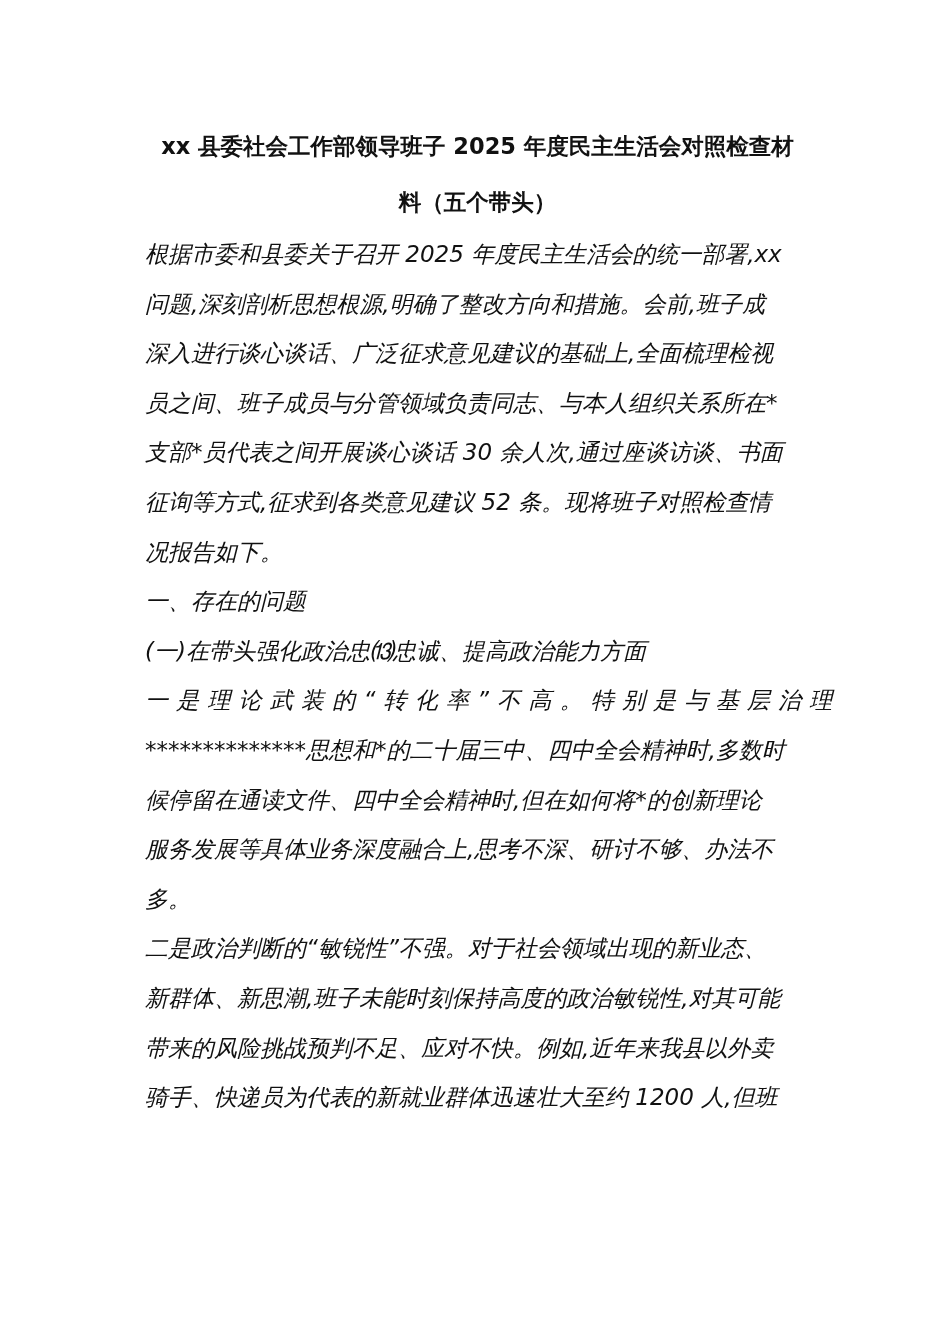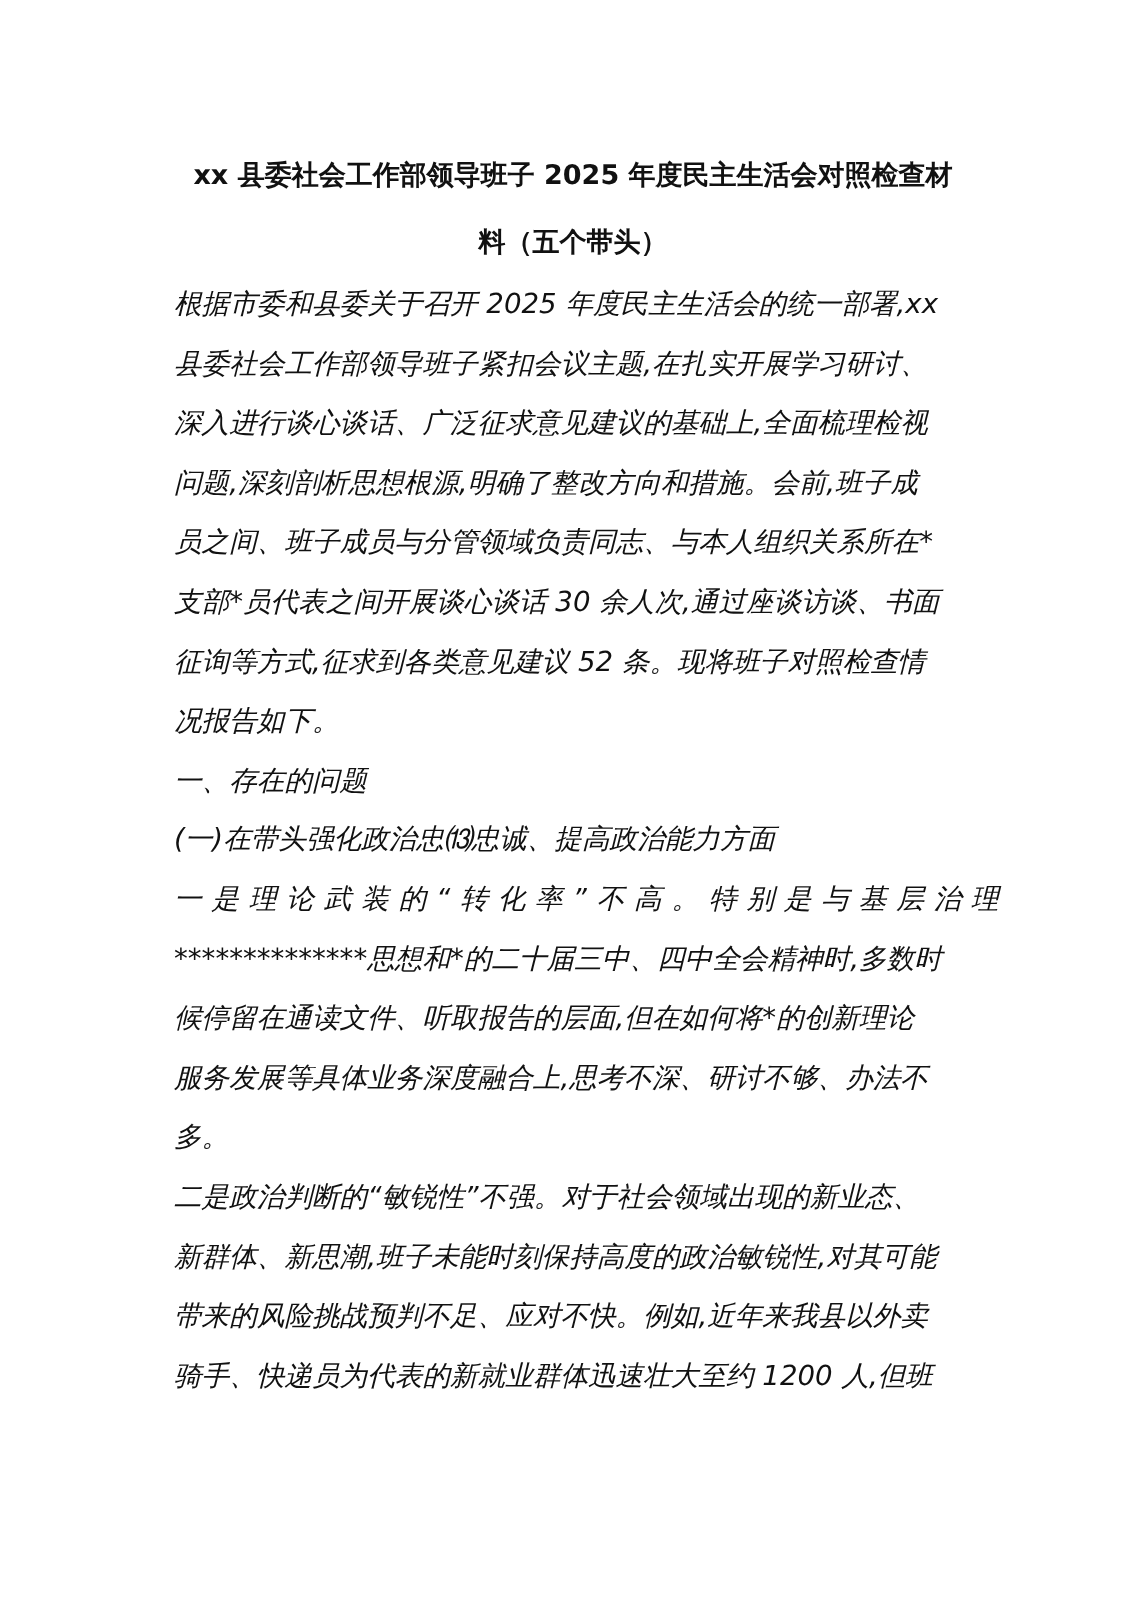--- a/index.html
+++ b/index.html
@@ -51,41 +51,40 @@
 <body>
 
 <div class="page">
   <h1 class="title">
     <span class="line">xx 县委社会工作部领导班子 2025 年度民主生活会对照检查材</span>
     <span class="line">料（五个带头）</span>
   </h1>
 
   <p class="para">
     <span class="line">根据市委和县委关于召开 2025 年度民主生活会的统一部署,xx</span>
-    <span class="line">县委社会工作部领导班子紧扣会议主题,在扎实开展学习研讨、</span>
+    <span class="line">问题,深刻剖析思想根源,明确了整改方向和措施。会前,班子成</span>
     <span class="line">深入进行谈心谈话、广泛征求意见建议的基础上,全面梳理检视</span>
-    <span class="line">问题,深刻剖析思想根源,明确了整改方向和措施。会前,班子成</span>
     <span class="line">员之间、班子成员与分管领域负责同志、与本人组织关系所在*</span>
     <span class="line">支部*员代表之间开展谈心谈话 30 余人次,通过座谈访谈、书面</span>
     <span class="line">征询等方式,征求到各类意见建议 52 条。现将班子对照检查情</span>
     <span class="line">况报告如下。</span>
   </p>
 
   <p class="para">
     <span class="line">一、存在的问题</span>
   </p>
 
   <p class="para">
     <span class="line">(一)在带头强化政治忠⒀忠诚、提高政治能力方面</span>
   </p>
 
   <p class="para">
     <span class="line spaced">一是理论武装的“转化率”不高。特别是与基层治理</span>
     <span class="line">**************思想和*的二十届三中、四中全会精神时,多数时</span>
-    <span class="line">候停留在通读文件、听取报告的层面,但在如何将*的创新理论</span>
+    <span class="line">候停留在通读文件、四中全会精神时,但在如何将*的创新理论</span>
     <span class="line">服务发展等具体业务深度融合上,思考不深、研讨不够、办法不</span>
     <span class="line">多。</span>
   </p>
 
   <p class="para">
     <span class="line">二是政治判断的“敏锐性”不强。对于社会领域出现的新业态、</span>
     <span class="line">新群体、新思潮,班子未能时刻保持高度的政治敏锐性,对其可能</span>
     <span class="line">带来的风险挑战预判不足、应对不快。例如,近年来我县以外卖</span>
     <span class="line">骑手、快递员为代表的新就业群体迅速壮大至约 1200 人,但班</span>
   </p>

